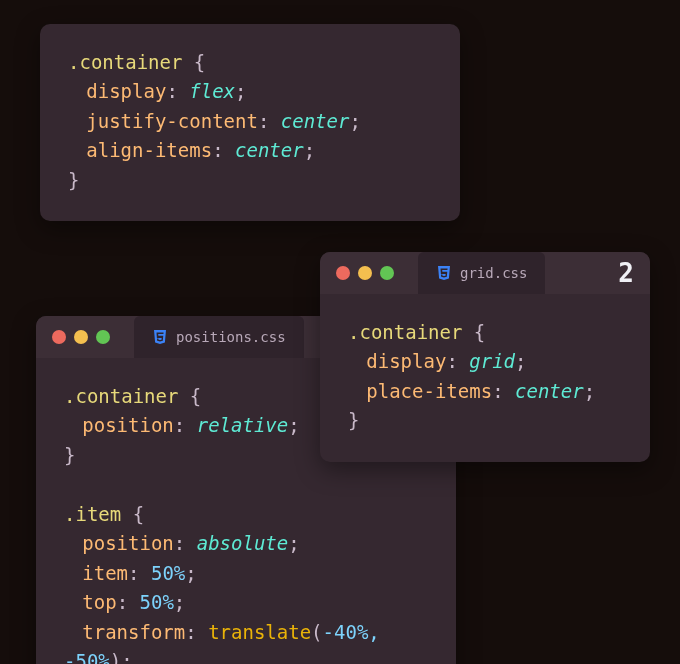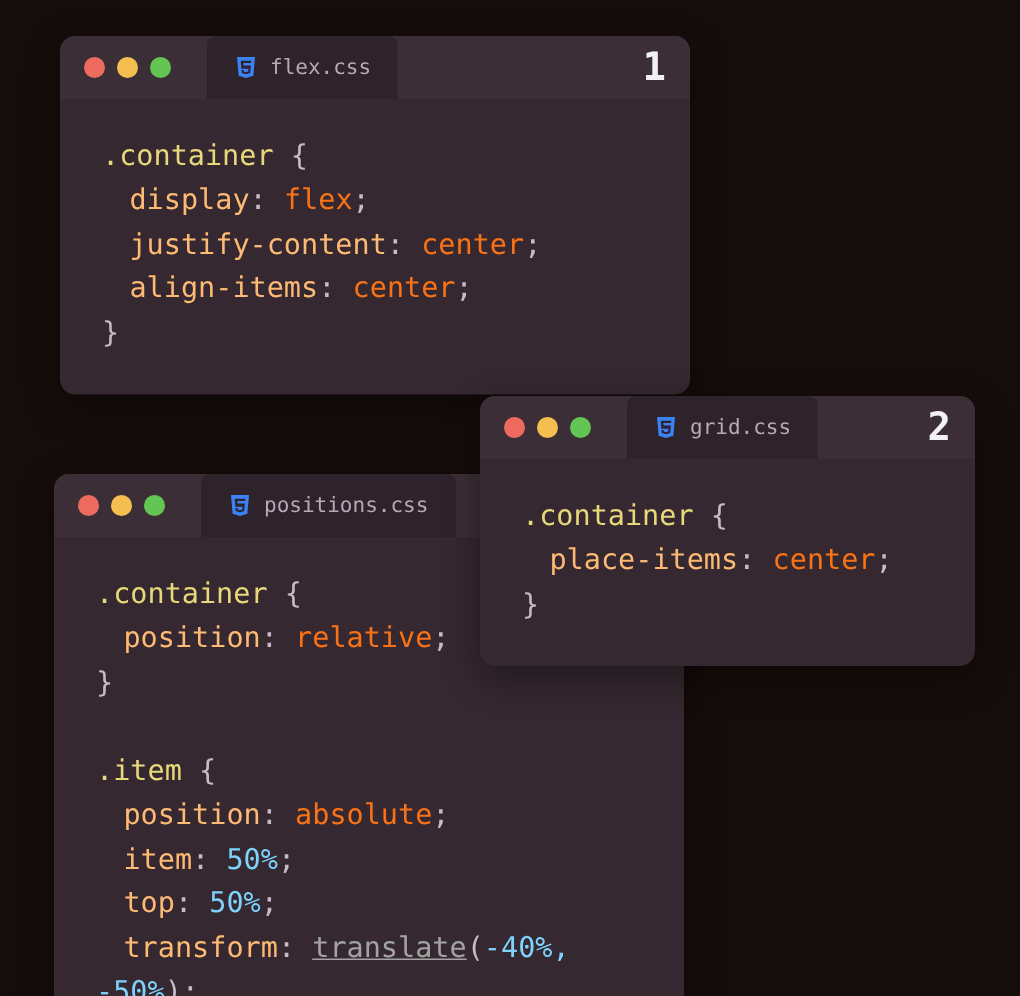--- a/index.html
+++ b/index.html
@@ -66,50 +66,36 @@
   }
   .code {
     padding: 24px 28px 26px;
     font-size: 19px;
     line-height: 1.55;
     color: #c9b9c9;
   }
   .tok-selector { color: #e7d97a; }
   .tok-brace { color: #c9b9c9; }
   .tok-prop { color: #fdba74; }
-  .tok-value { color: #f97316; }
+  .tok-value { color: #5eead4; font-style: italic; }
   .tok-punc { color: #c9b9c9; }
-  .tok-func { color: #a3a3a3; text-decoration: underline; }
+  .tok-func { color: #eab308; }
   .tok-num { color: #7dd3fc; }
   .indent { display: inline-block; width: 1.6ch; }
 
   
   #e1 { left: 40px; top: 24px; width: 420px; }
-  #e2 { left: 320px; top: 264px; width: 330px; z-index: 2; }
+  #e2 { left: 320px; top: 252px; width: 330px; z-index: 2; }
   #e3 { left: 36px; top: 316px; width: 420px; }
   #e3 .panel-number { top: auto; bottom: 10px; right: 18px; }
 </style>
 </head>
 <body>
 
 <div class="editor" id="e1">
-  <div class="titlebar">
-    <div class="dots">
-      <div class="dot red"></div>
-      <div class="dot yellow"></div>
-      <div class="dot green"></div>
-    </div>
-    <div class="tab">
-      <svg class="css-icon" viewBox="0 0 16 16">
-          <path fill="#3b82f6" d="M2 1l1.1 12.5L8 15l4.9-1.5L14 1H2zm9.4 4H6.2l.15 1.7h4.9l-.45 5-2.8.8-2.8-.8-.2-2.1h1.4l.1 1.1 1.5.4 1.5-.4.16-1.8H4.9L4.5 3.5h7.1L11.4 5z"></path>
-        </svg>
-      <span class="tab-label">flex.css</span>
-    </div>
-    <div class="panel-number">1</div>
-  </div>
   <div class="code">
     <div><span class="tok-selector">.container</span> <span class="tok-brace">{</span></div>
     <div><span class="indent"></span><span class="tok-prop">display</span><span class="tok-punc">:</span> <span class="tok-value">flex</span><span class="tok-punc">;</span></div>
     <div><span class="indent"></span><span class="tok-prop">justify-content</span><span class="tok-punc">:</span> <span class="tok-value">center</span><span class="tok-punc">;</span></div>
     <div><span class="indent"></span><span class="tok-prop">align-items</span><span class="tok-punc">:</span> <span class="tok-value">center</span><span class="tok-punc">;</span></div>
     <div><span class="tok-brace">}</span></div>
   </div>
 </div>
 
 <div class="editor" id="e2">
@@ -122,20 +108,21 @@
     <div class="tab">
       <svg class="css-icon" viewBox="0 0 16 16">
           <path fill="#3b82f6" d="M2 1l1.1 12.5L8 15l4.9-1.5L14 1H2zm9.4 4H6.2l.15 1.7h4.9l-.45 5-2.8.8-2.8-.8-.2-2.1h1.4l.1 1.1 1.5.4 1.5-.4.16-1.8H4.9L4.5 3.5h7.1L11.4 5z"></path>
         </svg>
       <span class="tab-label">grid.css</span>
     </div>
     <div class="panel-number">2</div>
   </div>
   <div class="code">
     <div><span class="tok-selector">.container</span> <span class="tok-brace">{</span></div>
+    <div><span class="indent"></span><span class="tok-prop">display</span><span class="tok-punc">:</span> <span class="tok-value">grid</span><span class="tok-punc">;</span></div>
     <div><span class="indent"></span><span class="tok-prop">place-items</span><span class="tok-punc">:</span> <span class="tok-value">center</span><span class="tok-punc">;</span></div>
     <div><span class="tok-brace">}</span></div>
   </div>
 </div>
 
 <div class="editor" id="e3">
   <div class="titlebar">
     <div class="dots">
       <div class="dot red"></div>
       <div class="dot yellow"></div>

